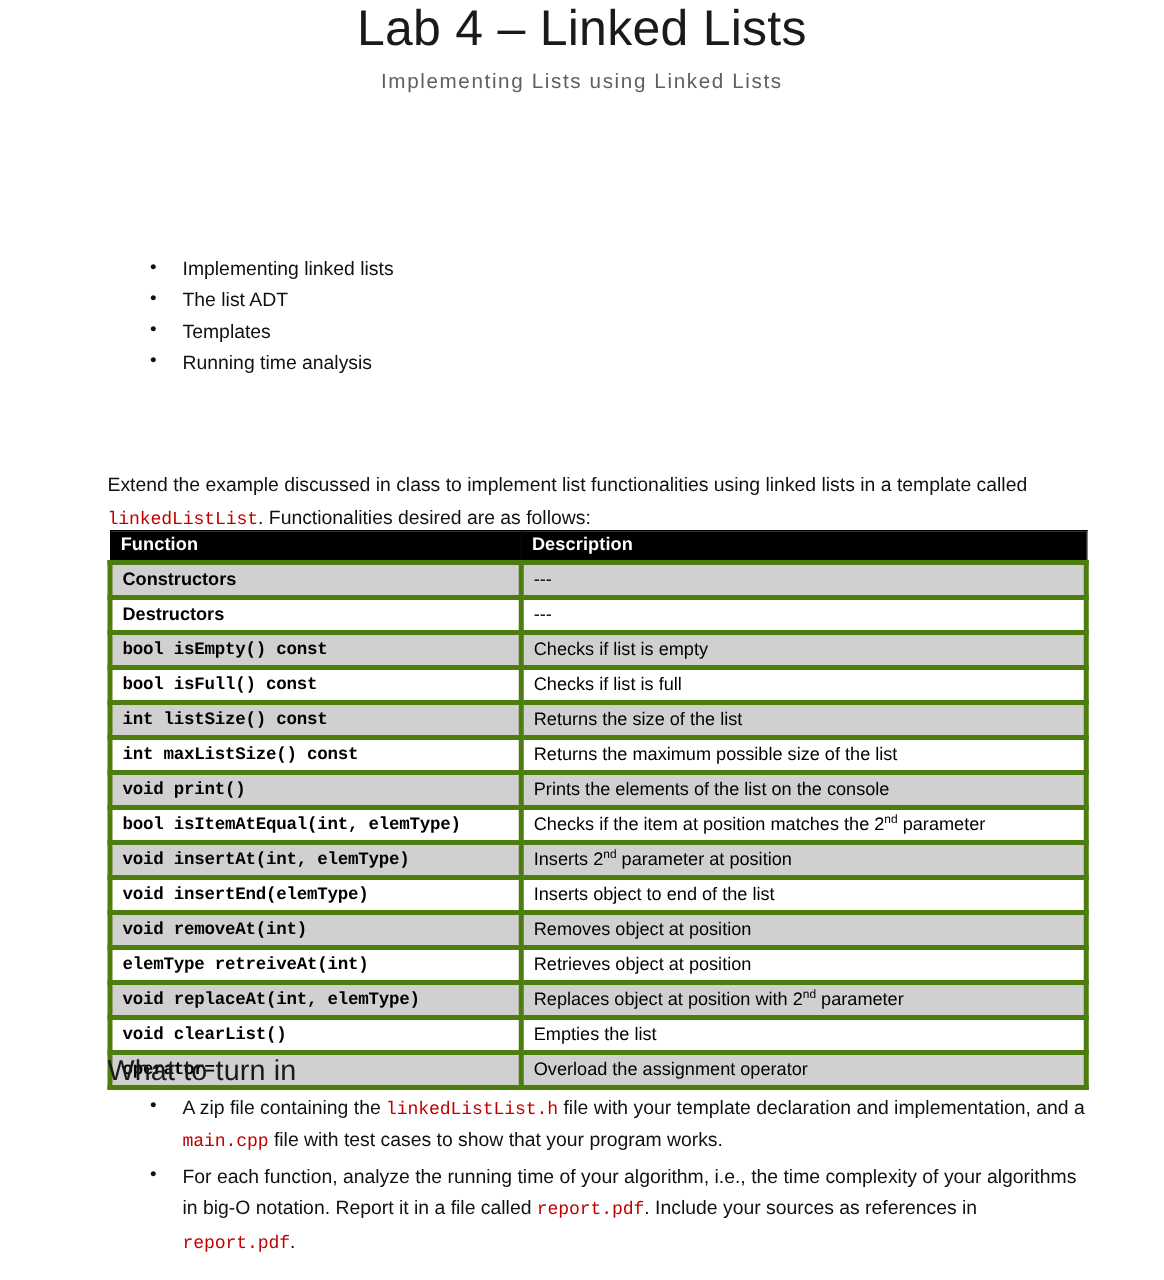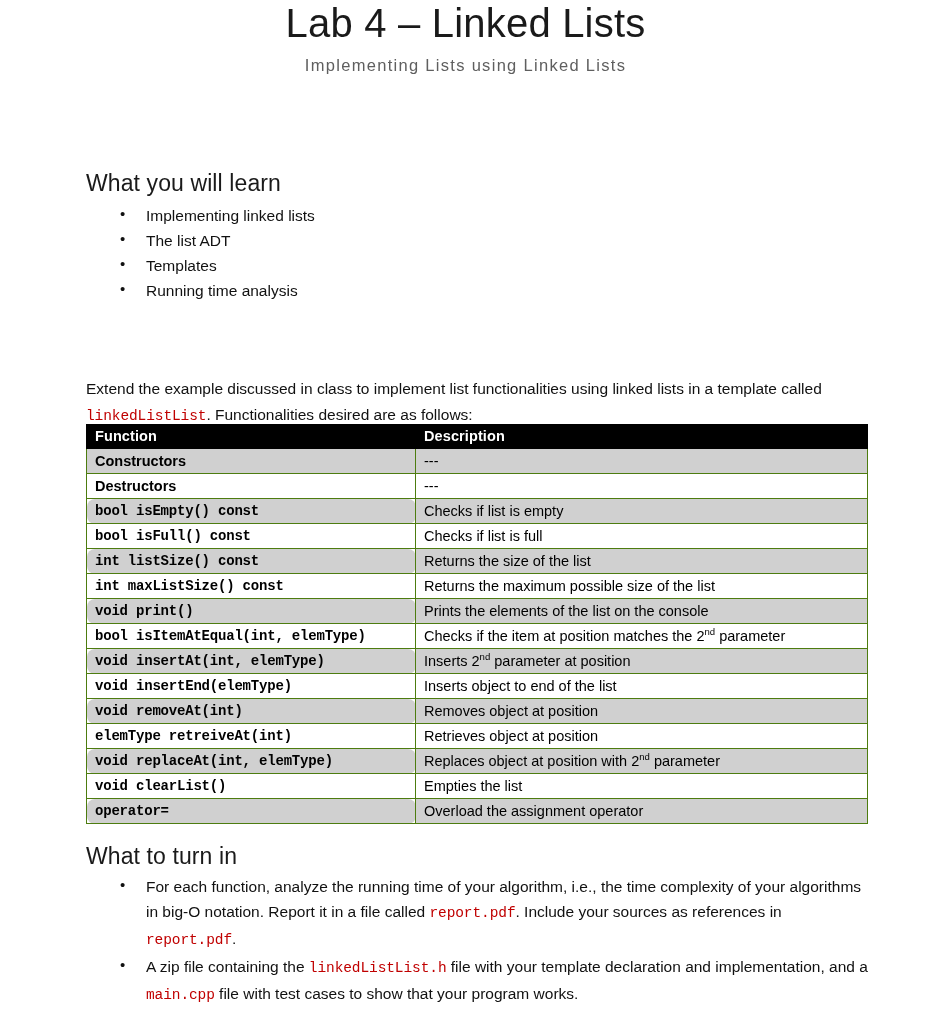--- a/index.html
+++ b/index.html
@@ -137,21 +137,21 @@
     color: #ffffff;
     font-size: 14.5px;
     font-weight: bold;
     text-align: left;
     padding: 3px 8px 4px 8px;
     border: 1px solid #000000;
     letter-spacing: 0.1px;
   }
 
   .fn-table td {
-    border: 1px solid #4d7c0f;
+    border: 4px solid #4d7c0f;
     padding: 2px 8px 3px 8px;
     font-size: 14.5px;
     vertical-align: middle;
     height: 19px;
     color: #000000;
   }
   .fn-table tbody tr.shade td { background: #d0d0d0; }
   .fn-table tbody tr.plain td { background: #ffffff; }
 
   .fn-table td.fn-sig {
@@ -184,21 +184,20 @@
   }
 </style>
 </head>
 <body>
 
 <div class="page">
 
   <h1 class="doc-title">Lab 4 – Linked Lists</h1>
   <div class="doc-subtitle">Implementing Lists using Linked Lists</div>
 
-  <h2 class="h1-sec sec-learn">What you will learn</h2>
   <ul class="bullets list-learn">
     <li>Implementing linked lists</li>
     <li>The list ADT</li>
     <li>Templates</li>
     <li>Running time analysis</li>
   </ul>
 
   <p class="para-intro"><span>Extend the example discussed in class to implement list functionalities using linked lists in a template called </span><code class="code">linkedListList</code><span>. Functionalities desired are as follows:</span></p>
 
   <table class="fn-table">
@@ -271,19 +270,19 @@
       </tr>
       <tr class="shade">
         <td class="fn-sig">operator=</td>
         <td class="desc">Overload the assignment operator</td>
       </tr>
     </tbody>
   </table>
 
   <h2 class="h1-sec sec-turnin">What to turn in</h2>
   <ul class="bullets list-turnin">
+    <li><span>A zip file containing the </span><code class="code">linkedListList.h</code><span> file with your template declaration and implementation, and a </span><code class="code">main.cpp</code><span> file with test cases to show that your program works.</span></li>
     <li><span>For each function, analyze the running time of your algorithm, i.e., the time complexity of your algorithms in big-O notation. Report it in a file called </span><code class="code">report.pdf</code><span>. Include your sources as references in </span><code class="code">report.pdf</code><span>.</span></li>
-    <li><span>A zip file containing the </span><code class="code">linkedListList.h</code><span> file with your template declaration and implementation, and a </span><code class="code">main.cpp</code><span> file with test cases to show that your program works.</span></li>
   </ul>
 
   <h2 class="h1-sec sec-cut">When are you done</h2>
 
 </div>
 
 </body></html>

